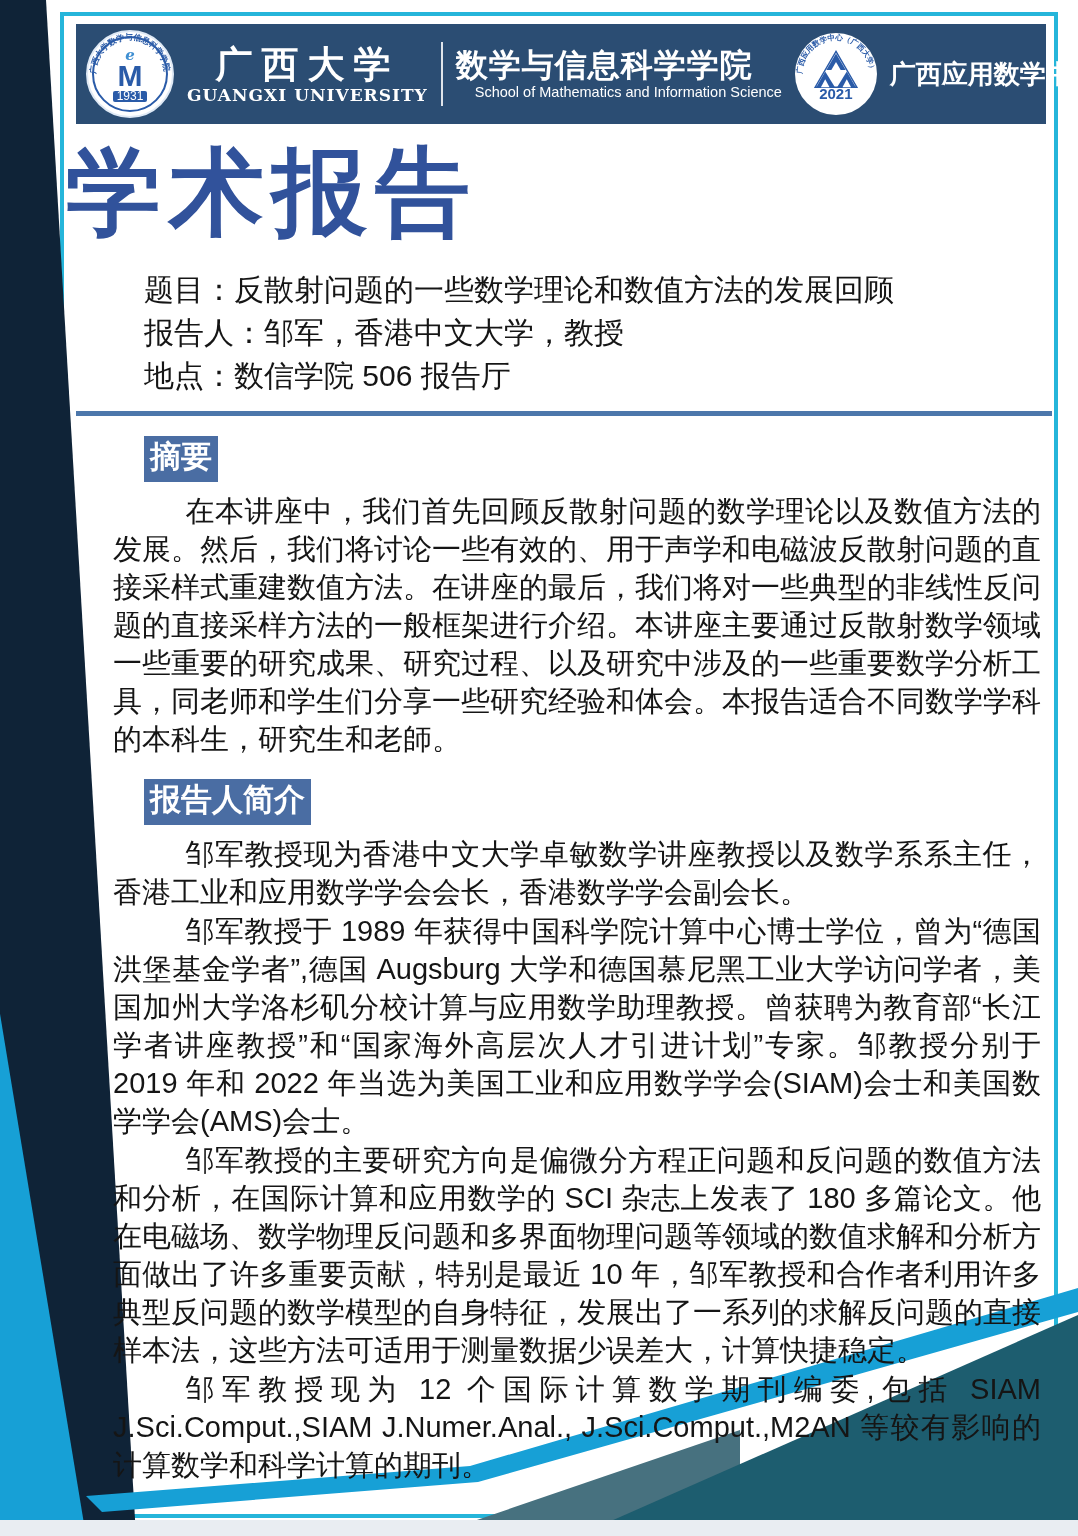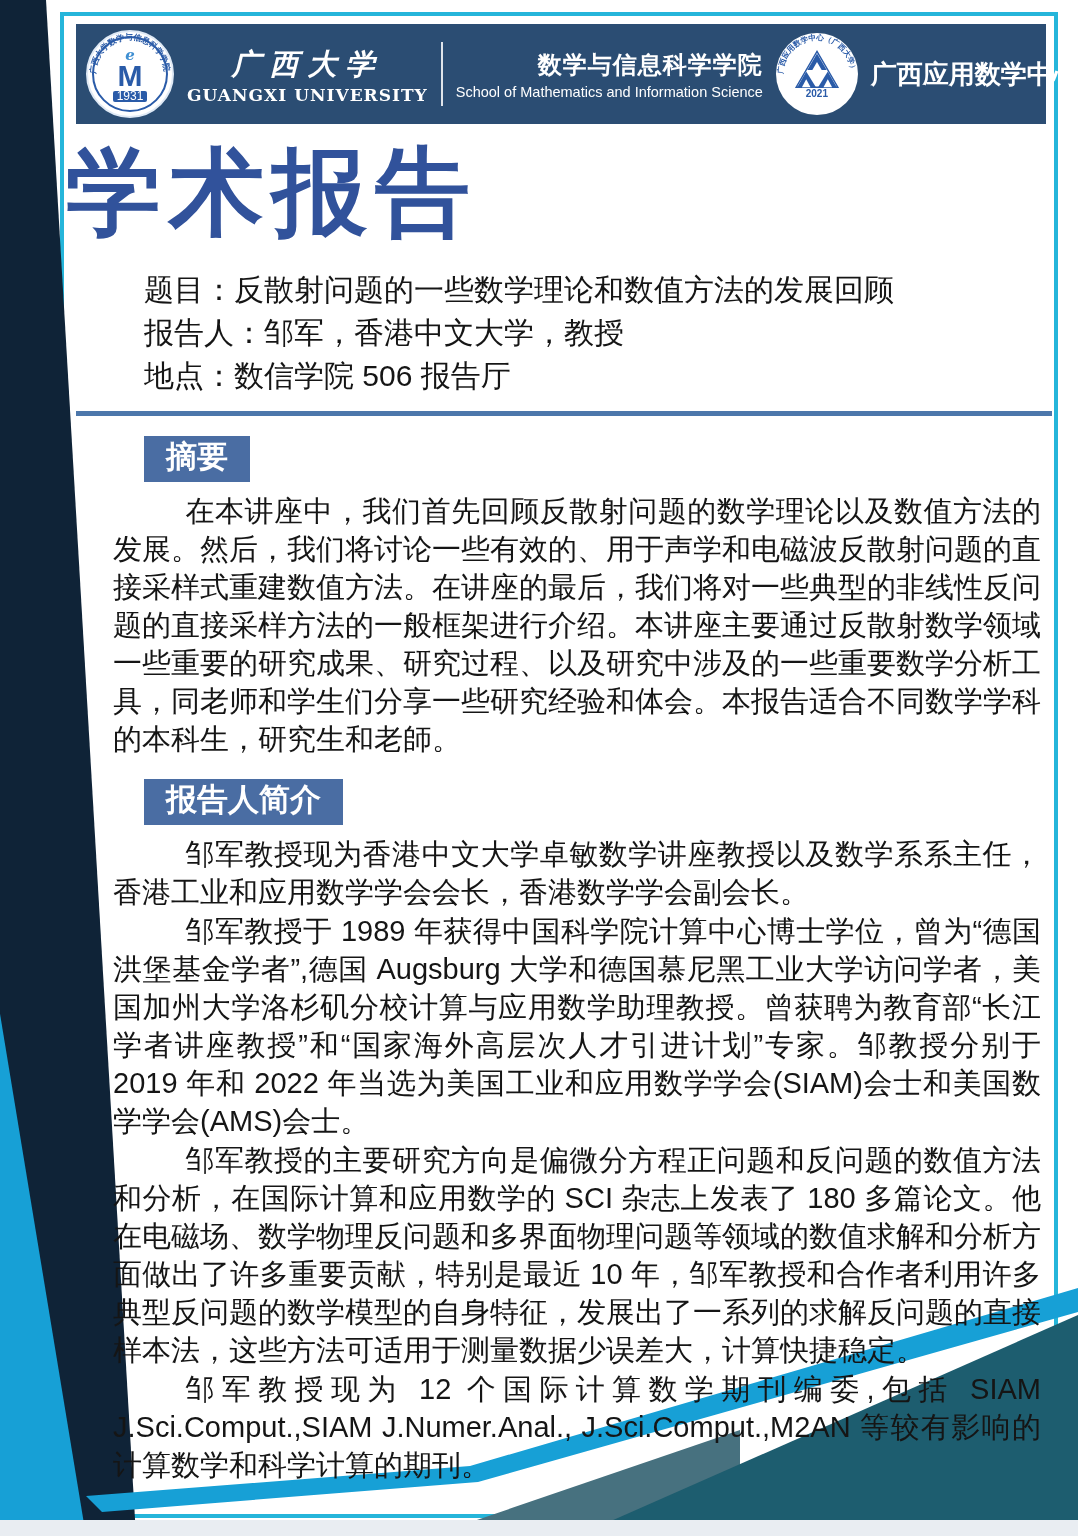--- a/index.html
+++ b/index.html
@@ -49,40 +49,40 @@
     display:flex;flex-direction:column;align-items:center;justify-content:center;
     position:relative;overflow:hidden;
   }
   .seal1{width:88px;height:88px;border:2px solid #dfe9f5;box-sizing:border-box;}
   .seal1 .ring{position:absolute;inset:4px;border:2px solid var(--seal-blue,#2a5ba8);border-radius:50%;}
   .seal1 .swirl{font-family:"DejaVu Serif",serif;font-style:italic;font-weight:bold;color:#3f8fd2;font-size:15px;line-height:13px;margin-top:2px;}
   .seal1 .mono{color:var(--seal-blue,#2a5ba8);font-weight:bold;font-size:30px;line-height:28px;letter-spacing:0;}
   .seal1 .yr{color:#fff;background:var(--seal-blue,#2a5ba8);font-size:12px;line-height:11px;padding:0 4px;border-radius:2px;margin-top:1px;}
   .seal-ringtext{position:absolute;inset:0;}
   .gxu-block{flex:0 0 auto;text-align:center;color:#fff;}
-  .gxu-cn{font-family:"DejaVu Serif",serif;font-style:italic;font-weight:bold;font-size:29px;line-height:42px;letter-spacing:9px;white-space:nowrap;}
+  .gxu-cn{font-family:"DejaVu Serif",serif;font-weight:bold;font-size:37px;line-height:42px;letter-spacing:9px;white-space:nowrap;}
   .gxu-en{font-family:"DejaVu Serif",serif;font-weight:bold;font-size:17px;letter-spacing:1px;white-space:nowrap;}
   .vline{width:2px;height:64px;background:rgba(255,255,255,.85);flex:0 0 auto;}
   .school-block{flex:0 0 auto;text-align:left;color:#fff;}
-  .school-cn{font-weight:bold;font-size:24px;line-height:36px;letter-spacing:1px;white-space:nowrap;text-align:right;}
-  .school-en{font-size:14.5px;line-height:18px;white-space:nowrap;}
+  .school-cn{font-weight:bold;font-size:32px;line-height:36px;letter-spacing:1px;white-space:nowrap;}
+  .school-en{font-size:14.5px;line-height:18px;white-space:nowrap;margin-left:19px;}
   .seal2{width:82px;height:82px;}
-  .seal2 .yr2{color:var(--seal-blue,#2a5ba8);font-weight:bold;font-size:10px;line-height:10px;margin-top:-2px;}
+  .seal2 .yr2{color:var(--seal-blue,#2a5ba8);font-weight:bold;font-size:15px;line-height:10px;margin-top:-2px;}
   .center-name{color:#fff;font-weight:bold;font-size:26px;letter-spacing:0;white-space:nowrap;flex:0 0 auto;}
   .title{
     color:var(--title-blue,#31529b);
     font-size:95px;font-weight:bold;letter-spacing:8px;
     margin:14px 0 0 0;line-height:108px;
   }
   .info{margin:22px 0 0 78px;color:var(--body-text,#151515);font-size:30px;line-height:43px;}
   .info-line{white-space:nowrap;}
   .divider{height:5px;background:var(--divider-blue,#4c77ab);margin:14px 4px 0 10px;}
   .badge{
     display:inline-block;margin:20px 0 0 78px;background:var(--section-badge-blue,#4a6da3);
-    color:#fff;font-size:31px;font-weight:bold;padding:4px 22px 8px;line-height:34px;
+    color:#fff;font-size:31px;font-weight:bold;padding:4px 6px 8px;line-height:34px;
   }
   .body-text{margin:10px 14px 0 46px;color:var(--body-text,#151515);font-size:29px;line-height:38px;text-align:justify;}
   .body-text p{margin:1px;text-indent:2.5em;overflow-wrap:break-word;}
 </style>
 </head>
 <body>
 
 <div id="frame"></div>
 <div id="band-dark" class="deco"></div>
 <div id="wedge-cyan" class="deco"></div>

